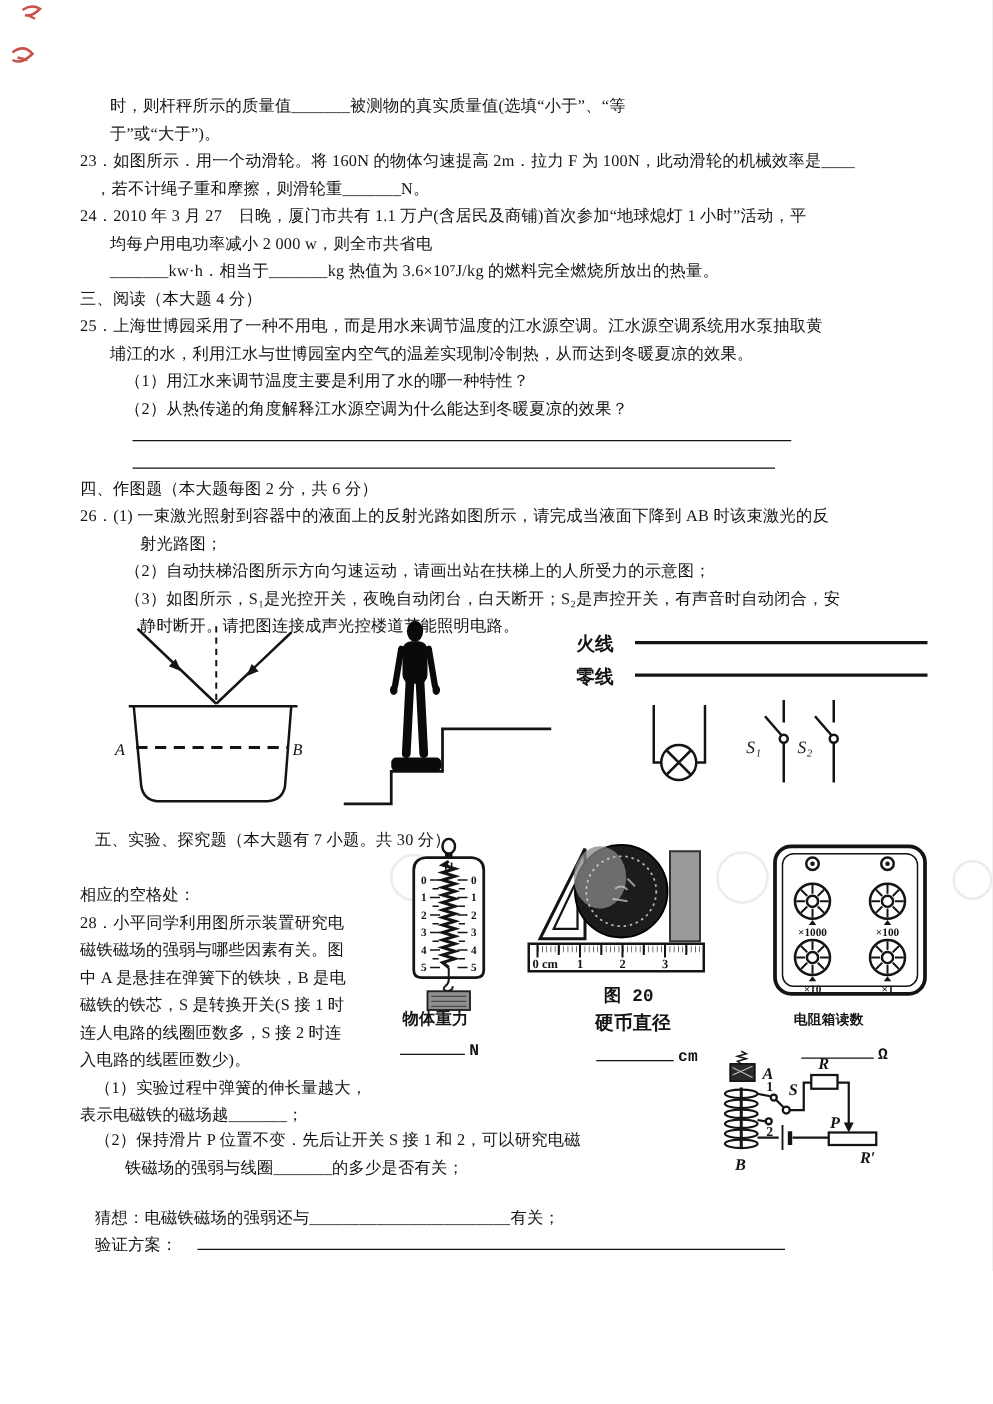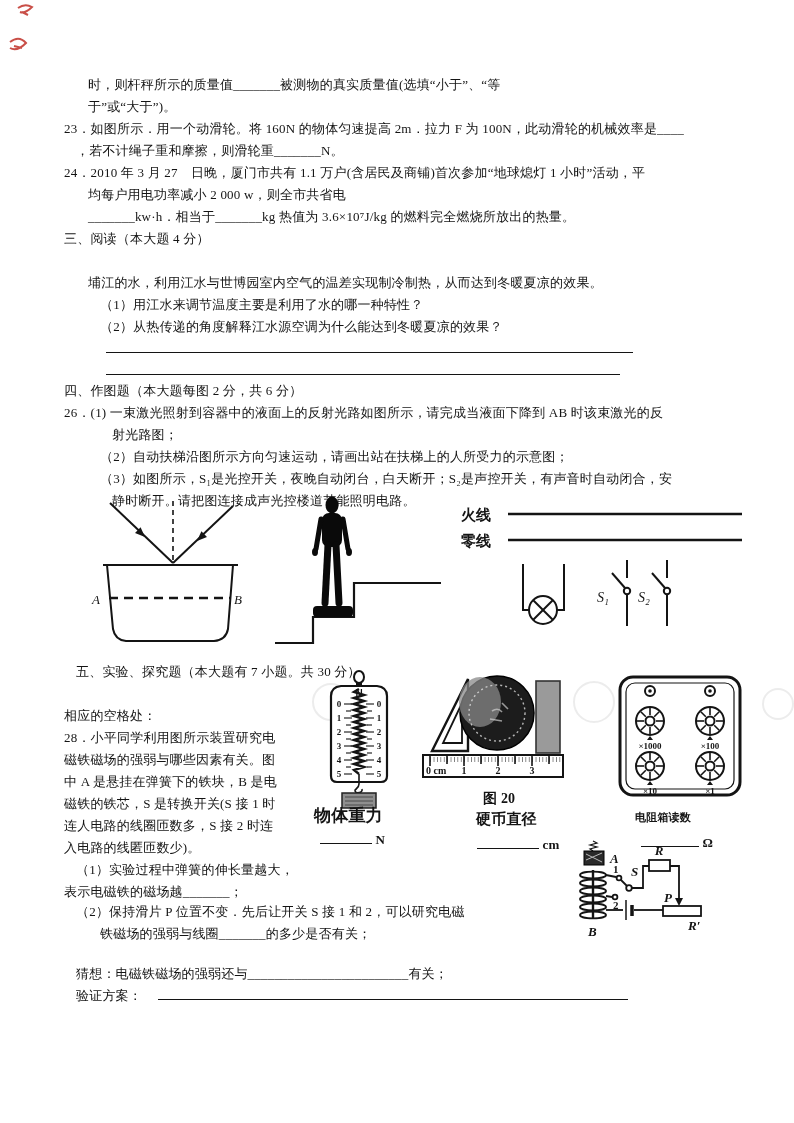--- a/index.html
+++ b/index.html
@@ -1,19 +1,19 @@
 <!DOCTYPE html>
 <html><head>
 <meta charset="utf-8">
 <style>
   html,body{margin:0;padding:0;background:#e8e8e8;}
   .page{position:relative;width:794px;height:1123px;background:#ffffff;margin:0 auto;
         font-family:"Liberation Serif","DejaVu Serif",serif;color:#141414;overflow:hidden;}
   .line{position:absolute;white-space:nowrap;font-size:13px;line-height:19px;letter-spacing:0.2px;}
-  .bold{font-weight:bold;font-family:Liberation Serif, serif;}
+  .bold{font-weight:bold;font-family:Liberation Mono, monospace;}
   .rule{position:absolute;border-top:1.6px solid #141414;height:0;}
   .blankline{display:inline-block;border-bottom:1.6px solid #141414;height:14px;vertical-align:baseline;}
   .abs{position:absolute;}
   .wm{position:absolute;border:2px solid #8a8a8a;border-radius:50%;opacity:0.16;}
   svg text{font-family:"Liberation Serif","DejaVu Serif",serif;fill:#141414;}
   svg .it{font-style:italic;}
   svg .sans{font-family:"Liberation Sans","DejaVu Sans",sans-serif;font-weight:bold;}
 </style>
 </head>
 <body>
@@ -30,20 +30,21 @@
   <div class="wm" style="left:762px;top:688px;width:28px;height:28px;"></div>
 
   <div class="line" style="left:88px;top:75px">时，则杆秤所示的质量值_______被测物的真实质量值(选填“小于”、“等</div>
   <div class="line" style="left:88px;top:97px">于”或“大于”)。</div>
   <div class="line" style="left:64px;top:119px">23．如图所示．用一个动滑轮。将 160N 的物体匀速提高 2m．拉力 F 为 100N，此动滑轮的机械效率是____</div>
   <div class="line" style="left:76px;top:141px">，若不计绳子重和摩擦，则滑轮重_______N。</div>
   <div class="line" style="left:64px;top:163px">24．2010 年 3 月 27　日晚，厦门市共有 1.1 万户(含居民及商铺)首次参加“地球熄灯 1 小时”活动，平</div>
   <div class="line" style="left:88px;top:185px">均每户用电功率减小 2 000 w，则全市共省电</div>
   <div class="line" style="left:88px;top:207px">_______kw·h．相当于_______kg 热值为 3.6×10⁷J/kg 的燃料完全燃烧所放出的热量。</div>
   <div class="line" style="left:64px;top:229px">三、阅读（本大题 4 分）</div>
+  <div class="line" style="left:64px;top:251px">25．上海世博园采用了一种不用电，而是用水来调节温度的江水源空调。江水源空调系统用水泵抽取黄</div>
   <div class="line" style="left:88px;top:273px">埔江的水，利用江水与世博园室内空气的温差实现制冷制热，从而达到冬暖夏凉的效果。</div>
   <div class="line" style="left:100px;top:295px">（1）用江水来调节温度主要是利用了水的哪一种特性？</div>
   <div class="line" style="left:100px;top:317px">（2）从热传递的角度解释江水源空调为什么能达到冬暖夏凉的效果？</div>
 
   <div class="rule" style="left:106px;top:352px;width:527px;"></div>
   <div class="rule" style="left:106px;top:374px;width:514px;"></div>
 
   <div class="line" style="left:64px;top:381px">四、作图题（本大题每图 2 分，共 6 分）</div>
   <div class="line" style="left:64px;top:403px">26．(1) 一束激光照射到容器中的液面上的反射光路如图所示，请完成当液面下降到 AB 时该束激光的反</div>
   <div class="line" style="left:112px;top:425px">射光路图；</div>
@@ -166,21 +167,21 @@
     </g>
     <polyline fill="none" stroke="#141414" stroke-width="2.4" points="41,19 36,22 46,25 36,28 46,31 36,34 46,37 36,40 46,43 36,46 46,49 36,52 46,55 36,58 46,61 36,64 46,67 36,70 46,73 36,76 46,79 36,82 46,85 36,88 46,91 36,94 46,97 36,100 41,104"></polyline>
     <path d="M41,104 L41,114 C41,119 36,119 37,121 C38,124 45,123 44,119" stroke="#141414" stroke-width="1.6" fill="none"></path>
     <g>
       <rect x="24" y="123" width="34" height="15" fill="#8f8f8f" stroke="#222" stroke-width="1.5"></rect>
       <line x1="27" y1="127" x2="55" y2="127" stroke="#4a4a4a" stroke-width="1"></line>
       <line x1="27" y1="131" x2="55" y2="131" stroke="#4a4a4a" stroke-width="1"></line>
       <line x1="27" y1="135" x2="55" y2="135" stroke="#4a4a4a" stroke-width="1"></line>
     </g>
   </svg>
-  <div class="line bold" style="left:314px;top:806px;font-size:17px">物体重力</div>
+  <div class="line bold" style="left:322px;top:806px;font-size:13px">物体重力</div>
   <div class="line" style="left:320px;top:829px">
     <span class="blankline" style="width:52px"></span>
     <span class="bold">N</span>
   </div>
 
   <svg class="abs" style="left:420px;top:673px" width="196" height="110">
     <defs>
       <pattern id="mm" width="3.4" height="6" patternUnits="userSpaceOnUse">
         <line x1="0" y1="0" x2="0" y2="5" stroke="#141414" stroke-width="1"></line>
       </pattern>

